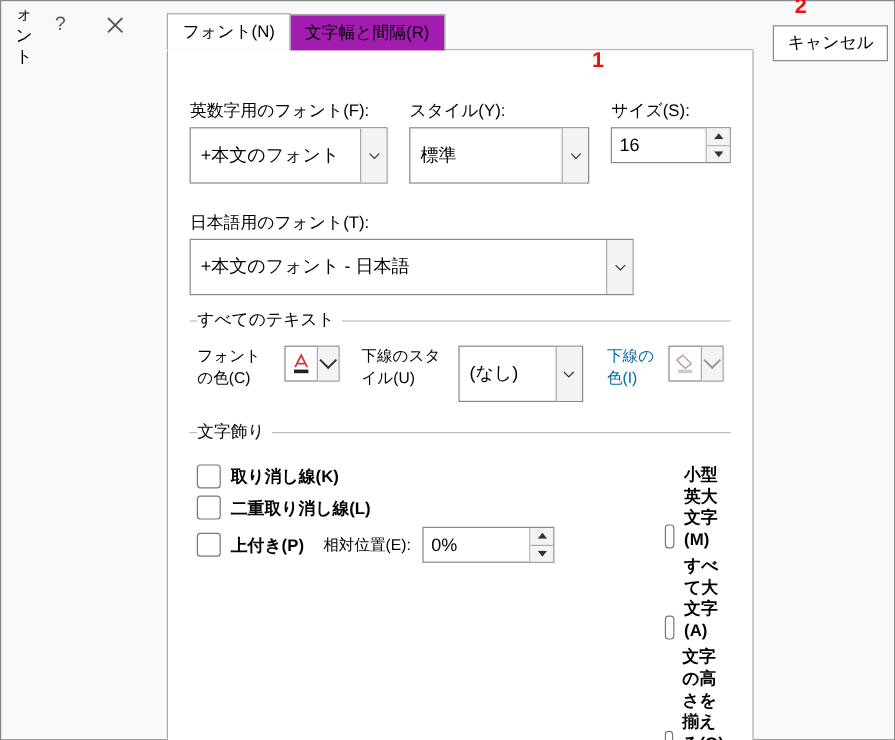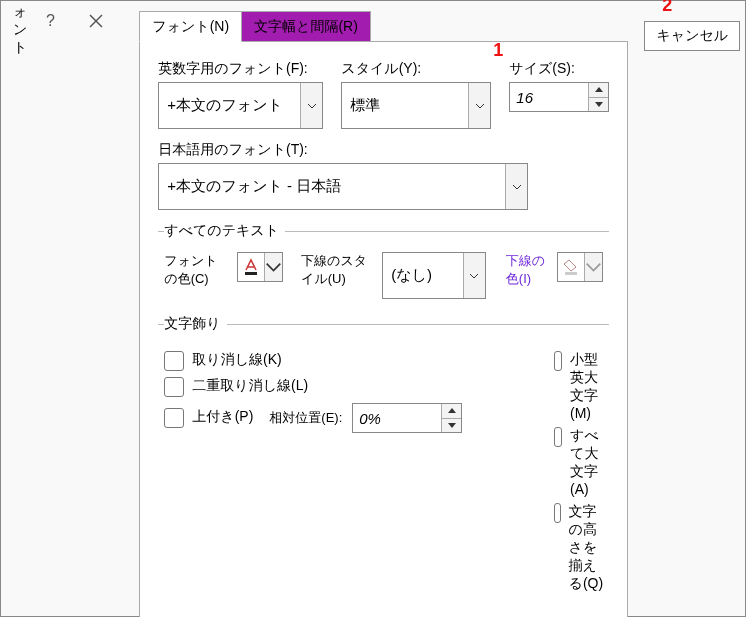--- a/index.html
+++ b/index.html
@@ -39,21 +39,21 @@
     cursor: pointer;
   }
   .titlebar .close svg { width:14px; height:14px; stroke:#555; stroke-width:1.5; }
   .content {
     flex: 1;
     padding: 10px 16px 0 8px;
     position: relative;
   }
   .tabs {
     display: flex;
-    align-items: flex-start;
+    align-items: center;
     border-bottom: 1px solid #aaa;
     margin-bottom: 0;
   }
   .tab {
     padding: 6px 12px 5px 12px;
     border: 1px solid #aaa;
     border-bottom: none;
     background: #a21caf;
     margin-right: -1px;
     margin-bottom: -1px;
@@ -65,21 +65,21 @@
     border-bottom: 1px solid #fff;
     position: relative;
     z-index: 2;
   }
   .pane {
     border: 1px solid #aaa;
     border-top: none;
     background: #fff;
     padding: 18px 18px 16px 18px;
   }
-  .label { font-size: 14px; margin-bottom: 4px; display:block; }
+  .label { font-size: 14px; margin-bottom: 4px; display:block;margin-top:24px; }
   .toprow {
     display: flex;
     gap: 18px;
     align-items:flex-start;
   }
   .col-font { flex: 1; }
   .col-style { width: 150px; }
   .col-size { width: 100px; position: relative; }
   .combo {
     display: flex;
@@ -112,21 +112,20 @@
     top:-20px; left:-16px;
     color:#e11;
     font-weight:bold;
     font-size:18px;
   }
   .spin {
     display:flex;
     border:1px solid #888;
     height:30px;
     background:#fff;
-    font-style:italic;
   }
   .spin .val {
     flex:1; padding:4px 6px; font-size:15px; display:flex; align-items:center;
   }
   .spin .arrows {
     width:20px;
     display:flex;
     flex-direction:column;
     border-left:1px solid #aaa;
   }
@@ -162,22 +161,23 @@
   .swatchbtn .sq {
     width:26px;height:100%;
     display:flex;align-items:center;justify-content:center;
   }
   .swatchbtn .dd {
     width:18px;border-left:1px solid #aaa;
     display:flex;align-items:center;justify-content:center;
     background:#f3f3f3;height:100%;
   }
   .check {
-    display:flex; align-items:flex-start; gap:8px; font-size:14px;
+    display:flex; align-items:flex-end; gap:8px; font-size:14px;
     margin: 6px 0;
+    font-weight: bold;
   }
   .check .box {
     width:20px;height:20px;border:1px solid #777;border-radius:3px;background:#fff;
   }
   .decor {
     display:flex; gap: 40px;
   }
   .decor .colL{ flex: 0 0 350px; }
   .decor .colR{ flex:1; }
   .relpos {
@@ -196,21 +196,21 @@
     display:flex;align-items:center;justify-content:center;
     cursor:pointer;
   }
   .btn.primary { border:2px solid #e11; }
   .callout2 {
     position:absolute;
     right: 200px;
     top: -6px;
     color:#e11; font-weight:bold; font-size:18px;
   }
-  .disabled { color:#6d28d9; }
+  .disabled { color:#0369a1; }
 </style>
 </head>
 <body>
 
 <div class="window">
   <div class="titlebar">
     <div class="title">フォント</div>
     <div class="help">?</div>
     <div class="close">
       <svg viewBox="0 0 14 14">

